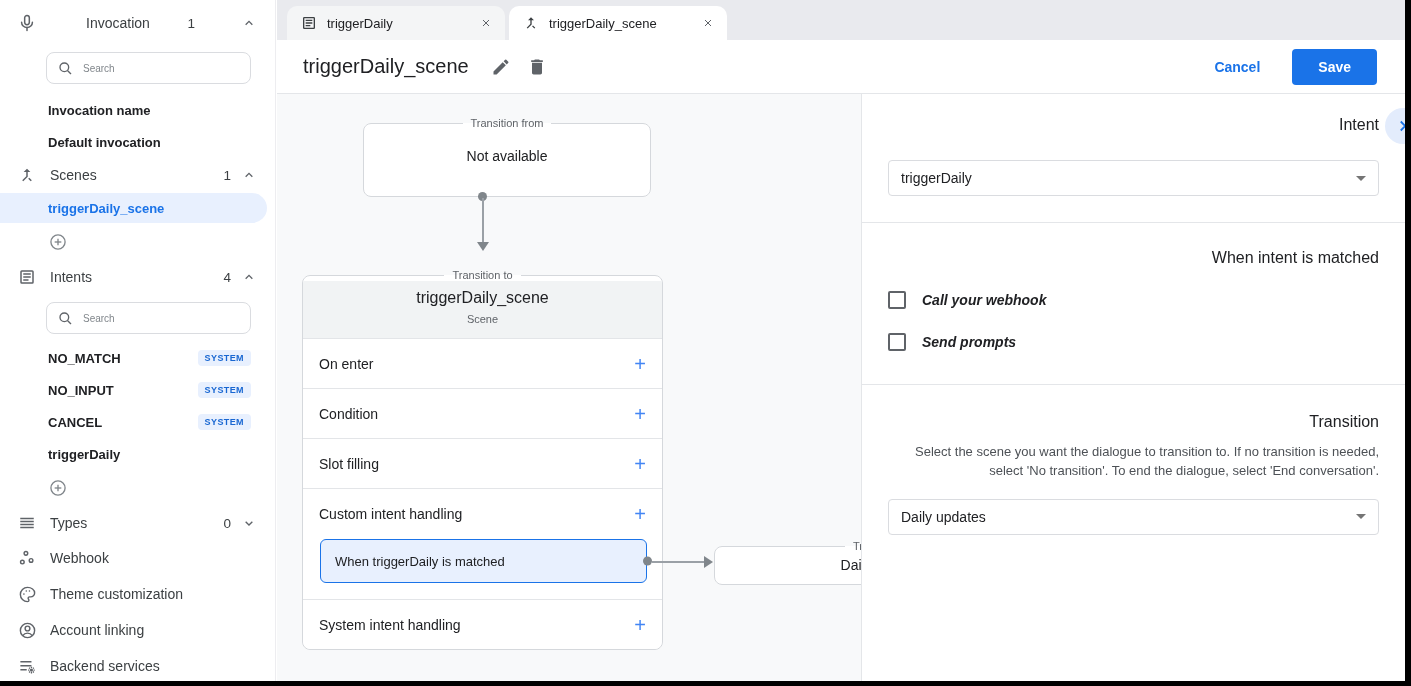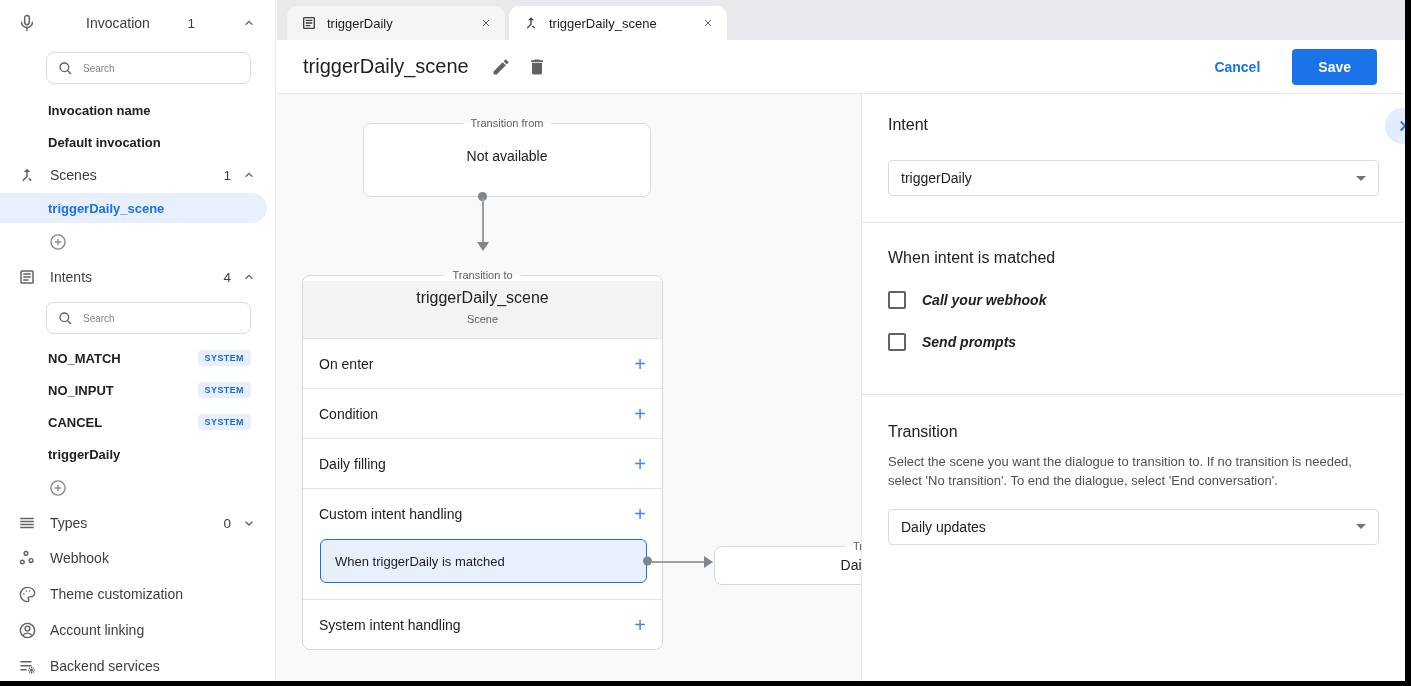--- a/index.html
+++ b/index.html
@@ -59,21 +59,21 @@
   .hicon { width:20px; height:20px; margin-left:22px; cursor:pointer; display:flex; }
   .hicon svg { width:20px; height:20px; }
   .spacer { flex:1; }
   .cancel-btn { color:#1a73e8; font-size:14px; font-weight:bold; margin-right:32px; cursor:pointer; background:none; border:none;
                 font-family:"Liberation Sans",sans-serif; }
   .save-btn { background:#1a73e8; color:#fff; font-size:14px; font-weight:bold; border:none; border-radius:4px;
               padding:10px 26px; cursor:pointer; font-family:"Liberation Sans",sans-serif; }
 
   .content { flex:1; display:flex; min-height:0; }
   .canvas { width:584px; flex:0 0 584px; background:#f8f9fa; position:relative; overflow:hidden; }
-  .panel { flex:1; background:#fff; border-left:1px solid #e4e6e9; position:relative; overflow:hidden; }
+  .panel { flex:1; background:#fff; border-left:1px solid #e4e6e9; position:relative; overflow:hidden;text-align:right; }
 
   
   fieldset.fnode { position:absolute; border:1px solid #d5d8dc; border-radius:8px; background:#fff; padding:0; margin:0; }
   fieldset.fnode legend { margin:0 auto; padding:0 8px; font-size:11px; color:#5f6368; text-align:center; white-space:nowrap; }
   .node-from { left:86px; top:23px; width:288px; height:80px; }
   .node-from .fbody { height:54px; display:flex; align-items:center; justify-content:center; font-size:14px; color:#202124; }
   .node-target { left:437px; top:446px; width:338px; height:45px; }
   .node-target .fbody { height:26px; display:flex; align-items:center; justify-content:center; font-size:14px; color:#202124; }
 
   .node-scene { left:25px; top:175px; width:361px; }
@@ -104,21 +104,21 @@
   .panel-section { padding:0 26px; }
   .panel-divider { border-bottom:1px solid #e4e6e9; }
   .panel-h { font-size:16px; color:#202124; }
   .sec-intent { padding-top:22px; padding-bottom:26px; }
   .sec-intent .panel-h { margin-bottom:26px; }
   .dropdown { height:36px; border:1px solid #dadce0; border-radius:4px; background:#fff;
               display:flex; align-items:center; justify-content:space-between; padding:0 12px;
               font-size:14px; color:#202124; cursor:pointer; max-width:512px; }
   .caret { width:0; height:0; border-left:5px solid transparent; border-right:5px solid transparent;
            border-top:5.5px solid #757575; }
-  .sec-matched { padding-top:26px; padding-bottom:43px; }
+  .sec-matched { padding-top:26px; padding-bottom:33px; }
   .cbrow { display:flex; align-items:center; margin-top:24px; cursor:pointer; }
   .cbox { width:18px; height:18px; border:2px solid #5f6368; border-radius:2px; flex:0 0 18px; background:#fff; }
   .cblabel { margin-left:16px; font-size:14px; font-weight:bold; color:#202124;font-style:italic; }
   .sec-transition { padding-top:28px; }
   .sec-transition .panel-h { margin-bottom:12px; }
   .panel-desc { font-size:13px; line-height:1.45; color:#4d5156; max-width:505px; margin-bottom:18px; }
   .panel-expand { position:absolute; top:14px; right:-16px; width:36px; height:36px; border-radius:50%;
                   background:#e3ecfc; display:flex; align-items:center; justify-content:center; cursor:pointer; }
   .panel-expand svg { width:18px; height:18px; }
 </style>
@@ -358,21 +358,21 @@
         </div>
         <div class="scene-row">
           <span>On enter</span>
           <span class="plus">+</span>
         </div>
         <div class="scene-row">
           <span>Condition</span>
           <span class="plus">+</span>
         </div>
         <div class="scene-row">
-          <span>Daily filling</span>
+          <span>Slot filling</span>
           <span class="plus">+</span>
         </div>
         <div class="scene-section">
           <div class="sec-label">
             <span>Custom intent handling</span>
             <span class="plus">+</span>
           </div>
           <div class="handler-box">
             <span>When triggerDaily is matched</span>
             <span class="handler-dot"></span>

